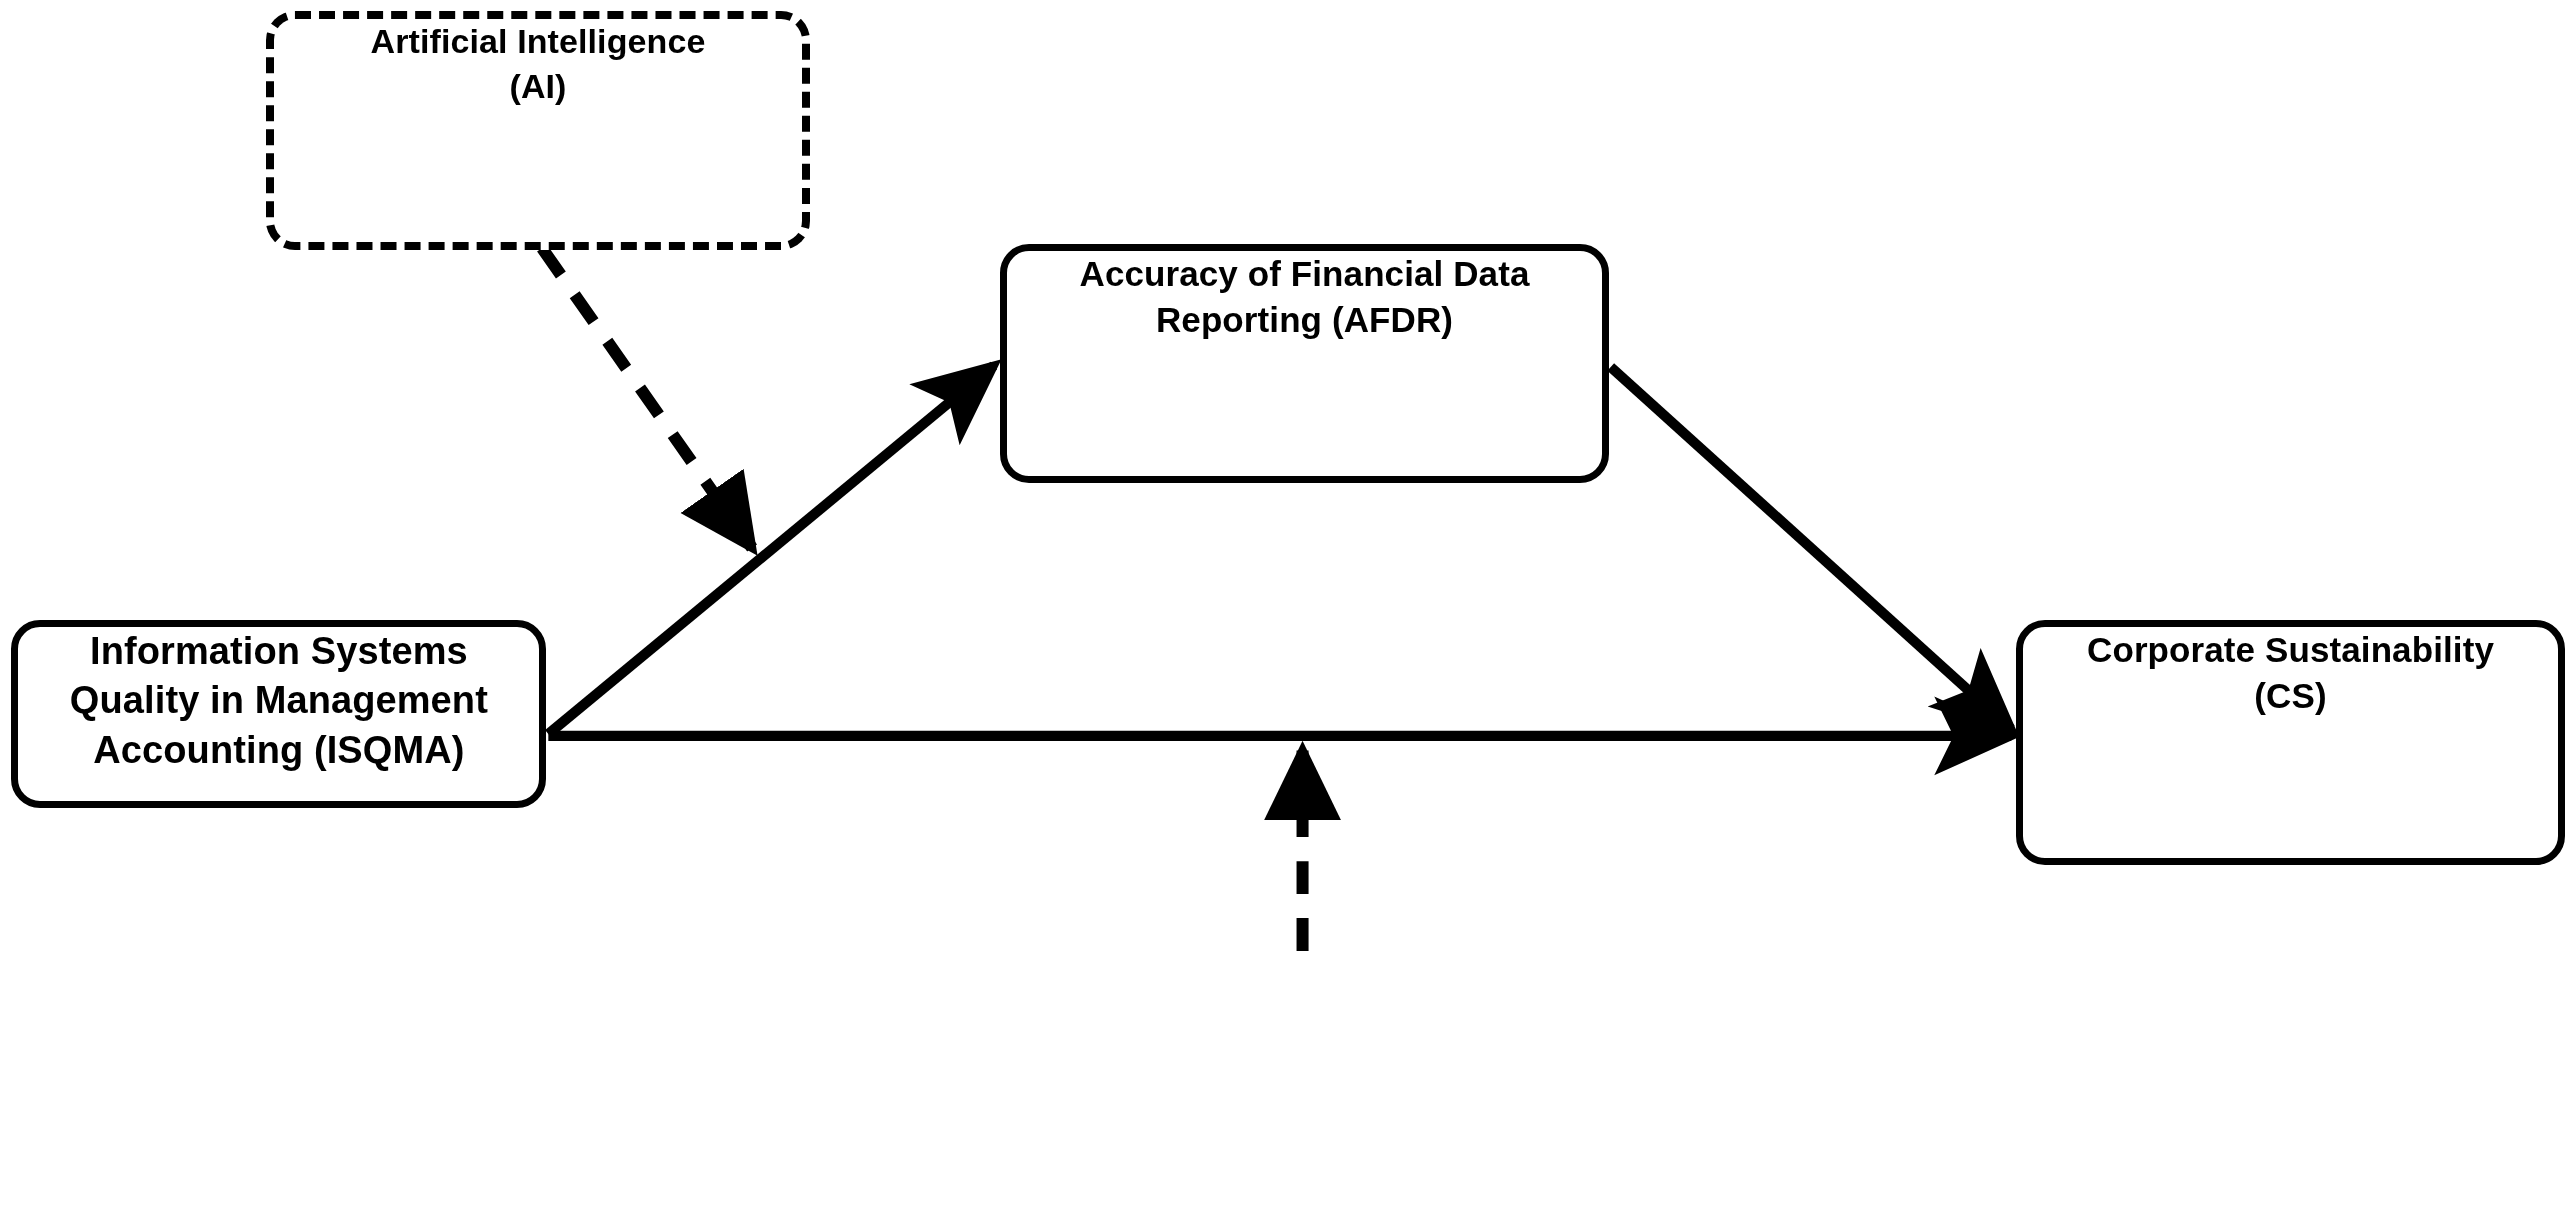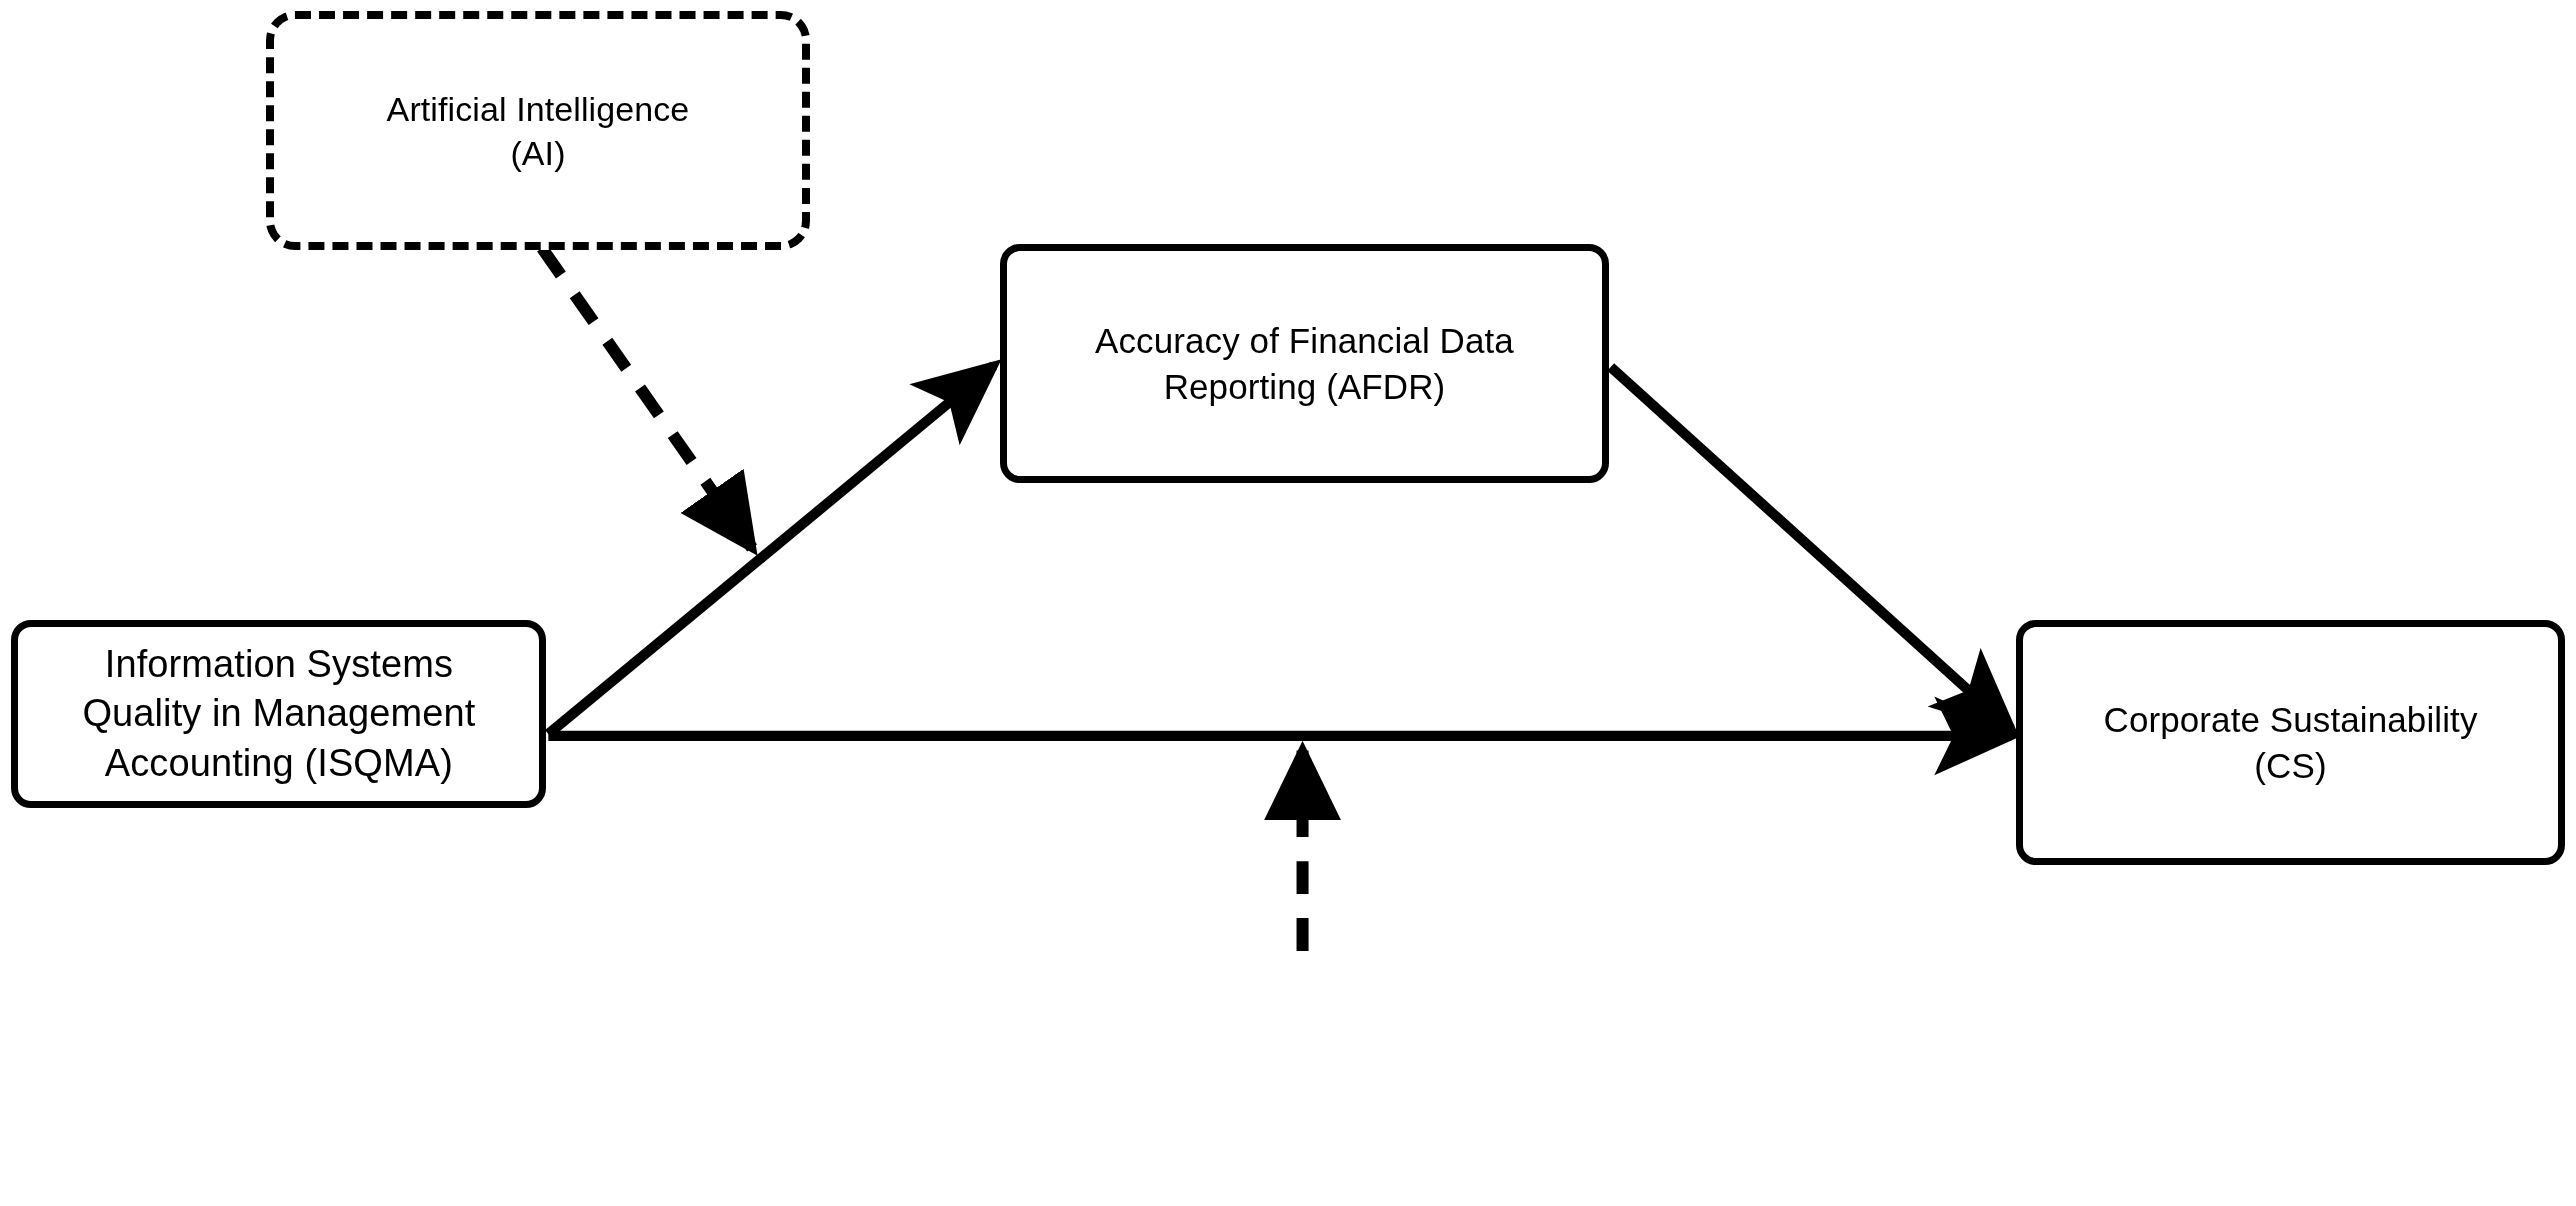--- a/index.html
+++ b/index.html
@@ -21,33 +21,33 @@
     left: 0;
     top: 0;
     width: 2576px;
     height: 1206px;
     pointer-events: none;
   }
   .node {
     position: absolute;
     box-sizing: border-box;
     display: flex;
-    align-items: center;
+    align-items: flex-start;
     justify-content: center;
     text-align: center;
     background: #ffffff;
     color: #000000;
-    font-weight: normal;
+    font-weight: bold;
     line-height: 1.30;
     letter-spacing: 0.1px;
     z-index: 3;
   }
   .node-solid {
     border: 7px solid #000000;
-    border-radius: 20px;
+    border-radius: 29px;
   }
   .node-dashed {
     border: 8.2px dashed #000000;
     border-radius: 29px;
   }
   .node-label {
     white-space: pre-line;
     padding: 0 8.9px;
   }
 

